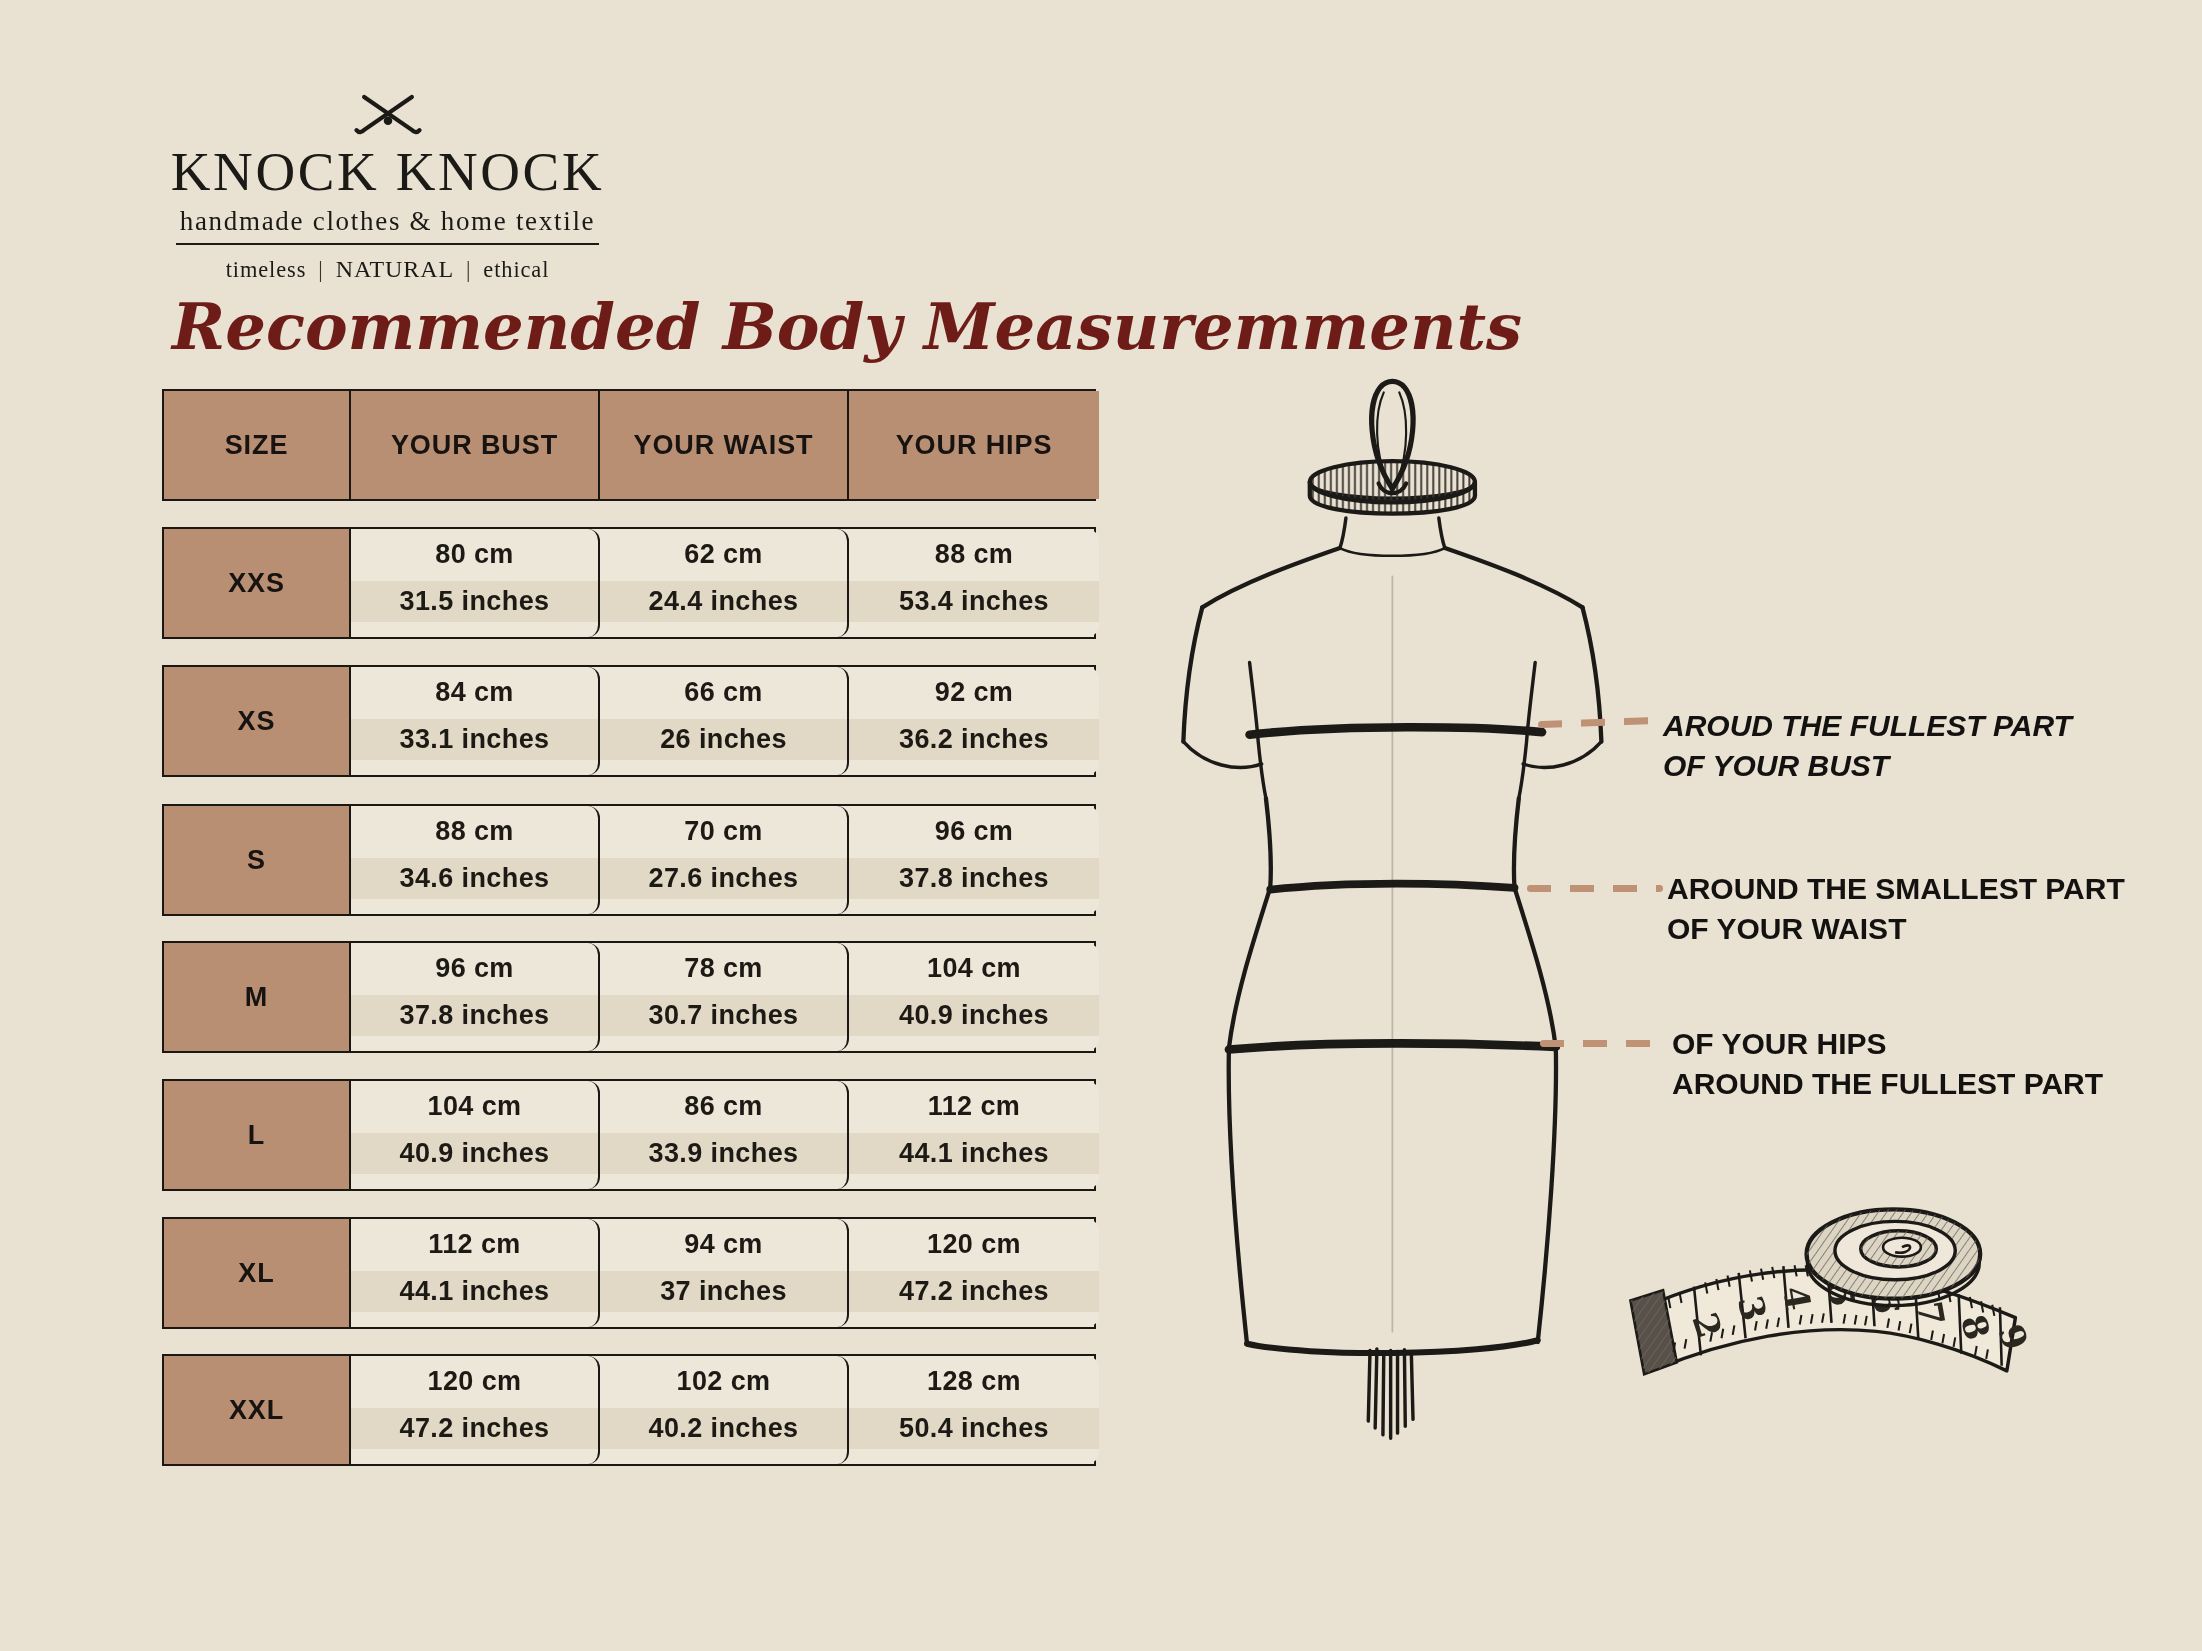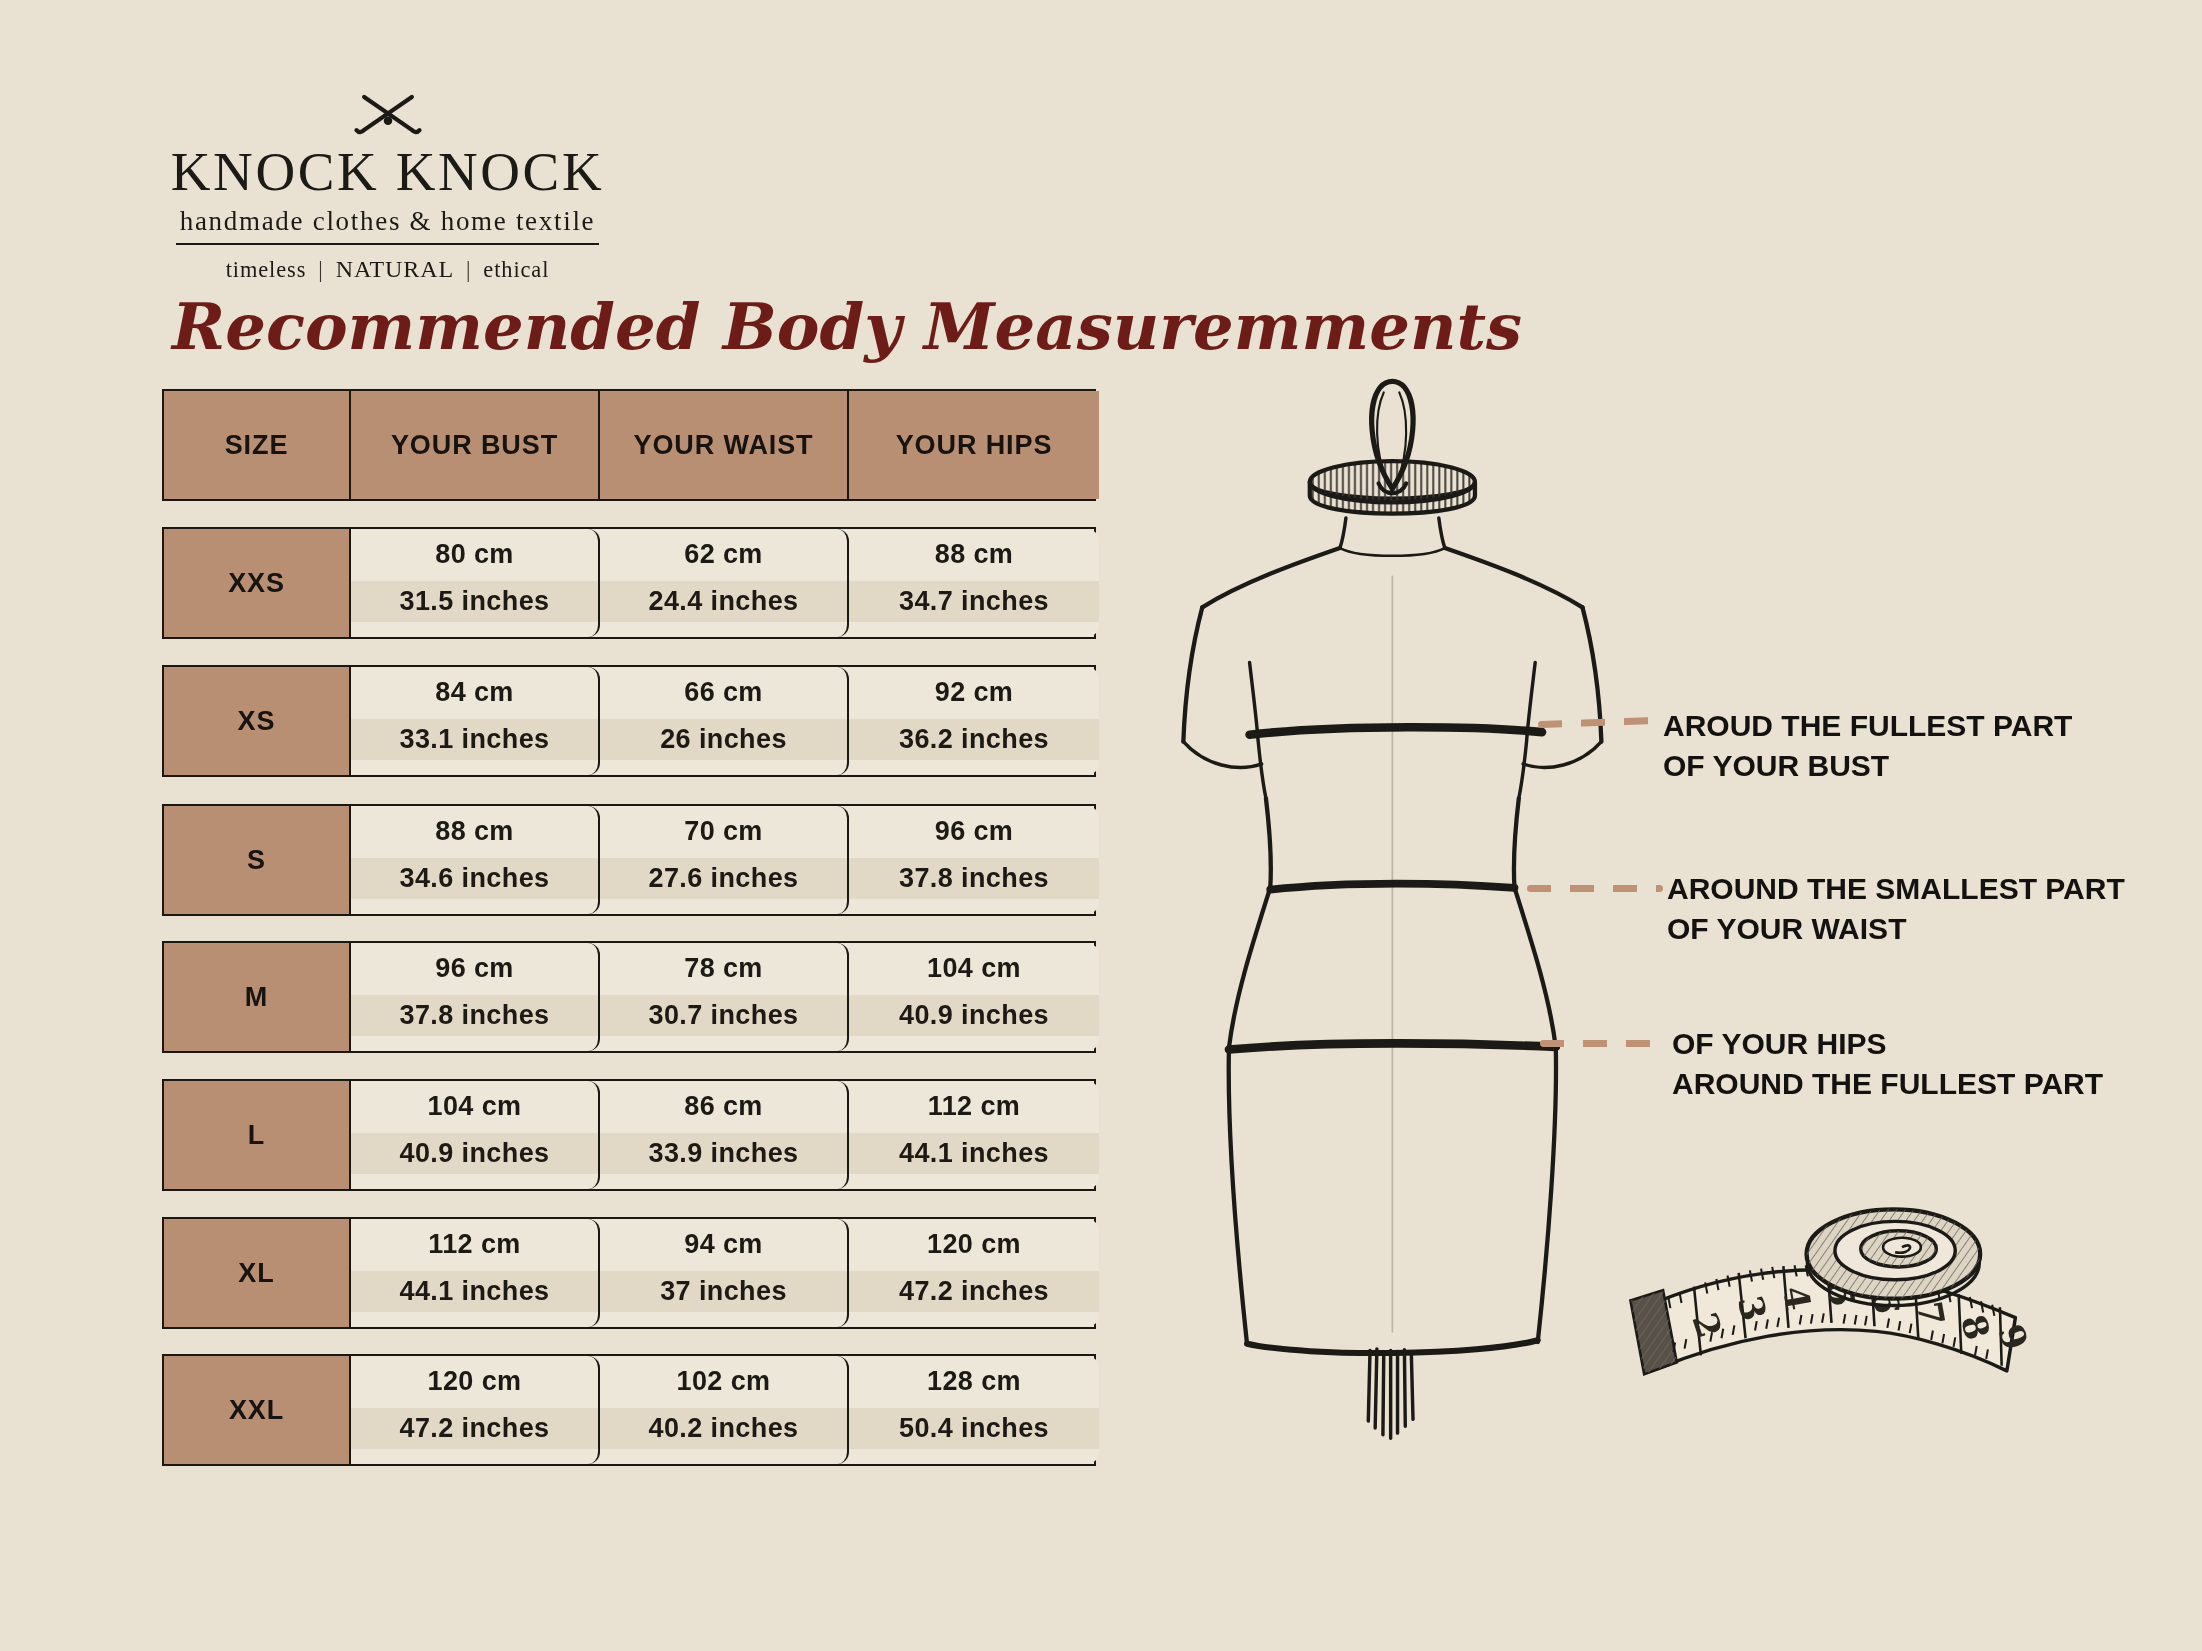--- a/index.html
+++ b/index.html
@@ -88,21 +88,21 @@
       <div class="vcell">
           <span class="cm">80 cm</span>
           <span class="in">31.5 inches</span>
         </div>
       <div class="vcell">
           <span class="cm">62 cm</span>
           <span class="in">24.4 inches</span>
         </div>
       <div class="vcell">
           <span class="cm">88 cm</span>
-          <span class="in">34.7 inches</span>
+          <span class="in">53.4 inches</span>
         </div>
     </div>
 
     <div class="trow" style="top:665px;">
       <div class="scell">XS</div>
       <div class="vcell">
           <span class="cm">84 cm</span>
           <span class="in">33.1 inches</span>
         </div>
       <div class="vcell">
@@ -242,21 +242,21 @@
       <path d="M88,790 C200,780 360,782 468,787" stroke-width="10"></path>
 
       <path d="M252,1140 L250,1222 M260,1138 L258,1230 M268,1142 L267,1238 M276,1140 L276,1242 M284,1141 L284,1236 M292,1139 L293,1228 M300,1142 L302,1220" stroke-width="4"></path>
     </g>
   </svg>
 
   <div class="dash" style="left:1538px;top:719px;width:120px;transform:rotate(-2deg);"></div>
   <div class="dash" style="left:1527px;top:885px;width:136px;"></div>
   <div class="dash" style="left:1540px;top:1040px;width:126px;"></div>
 
-  <div class="anno" style="left:1663px;top:706px;">
+  <div class="anno" style="left:1663px;top:706px;font-style:italic;">
     <div>AROUD THE FULLEST PART</div>
     <div>OF YOUR BUST</div>
   </div>
   <div class="anno" style="left:1667px;top:869px;">
     <div>AROUND THE SMALLEST PART</div>
     <div>OF YOUR WAIST</div>
   </div>
   <div class="anno" style="left:1672px;top:1024px;">
     <div>OF YOUR HIPS</div>
     <div>AROUND THE FULLEST PART</div>

